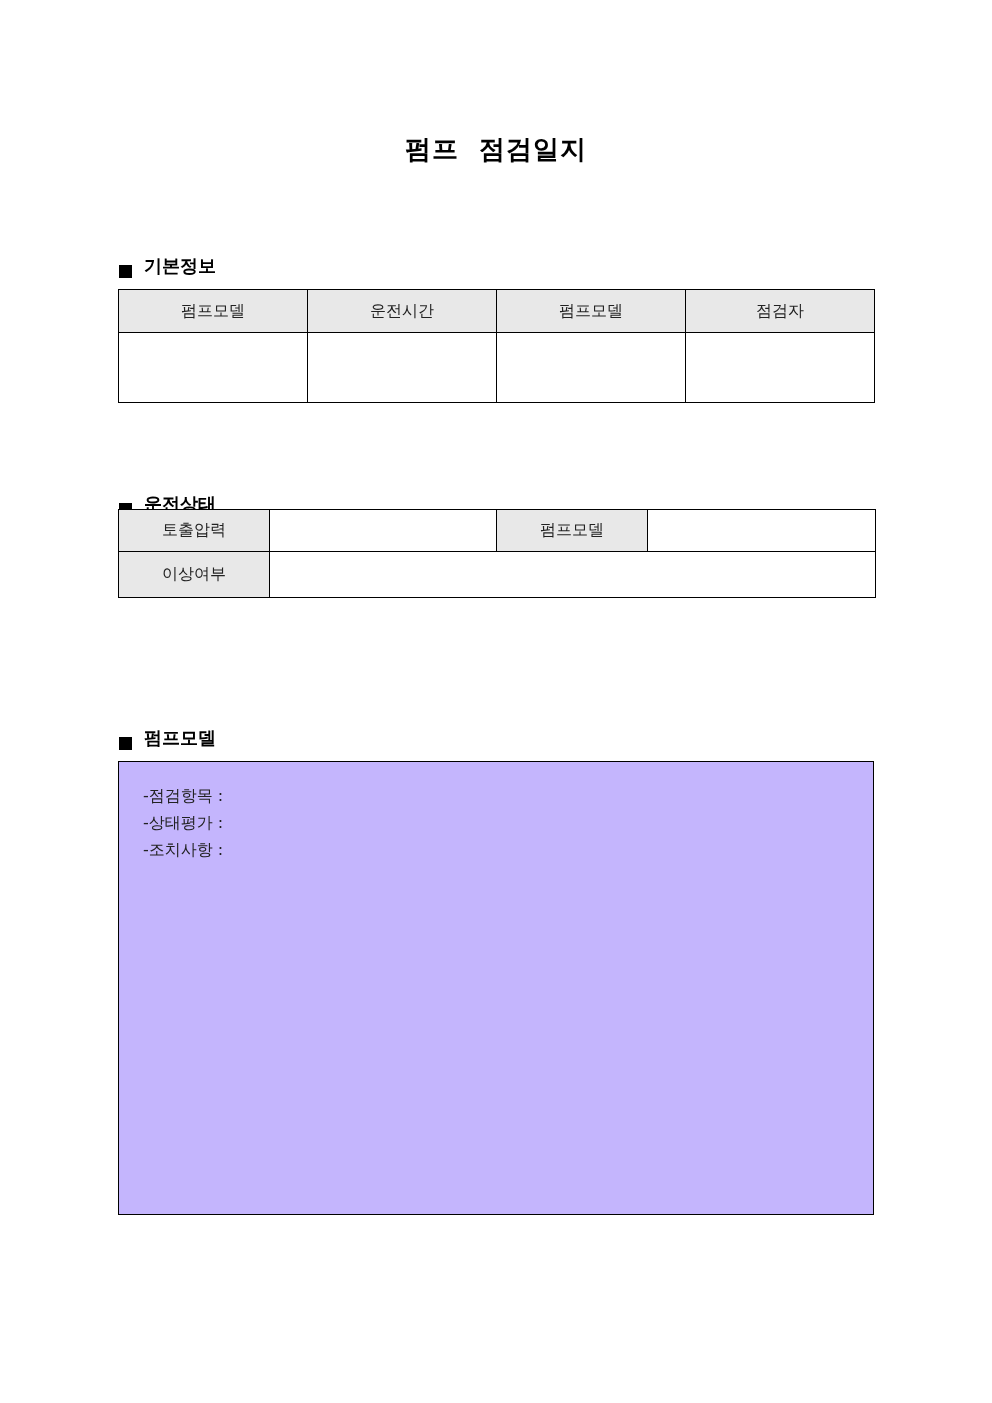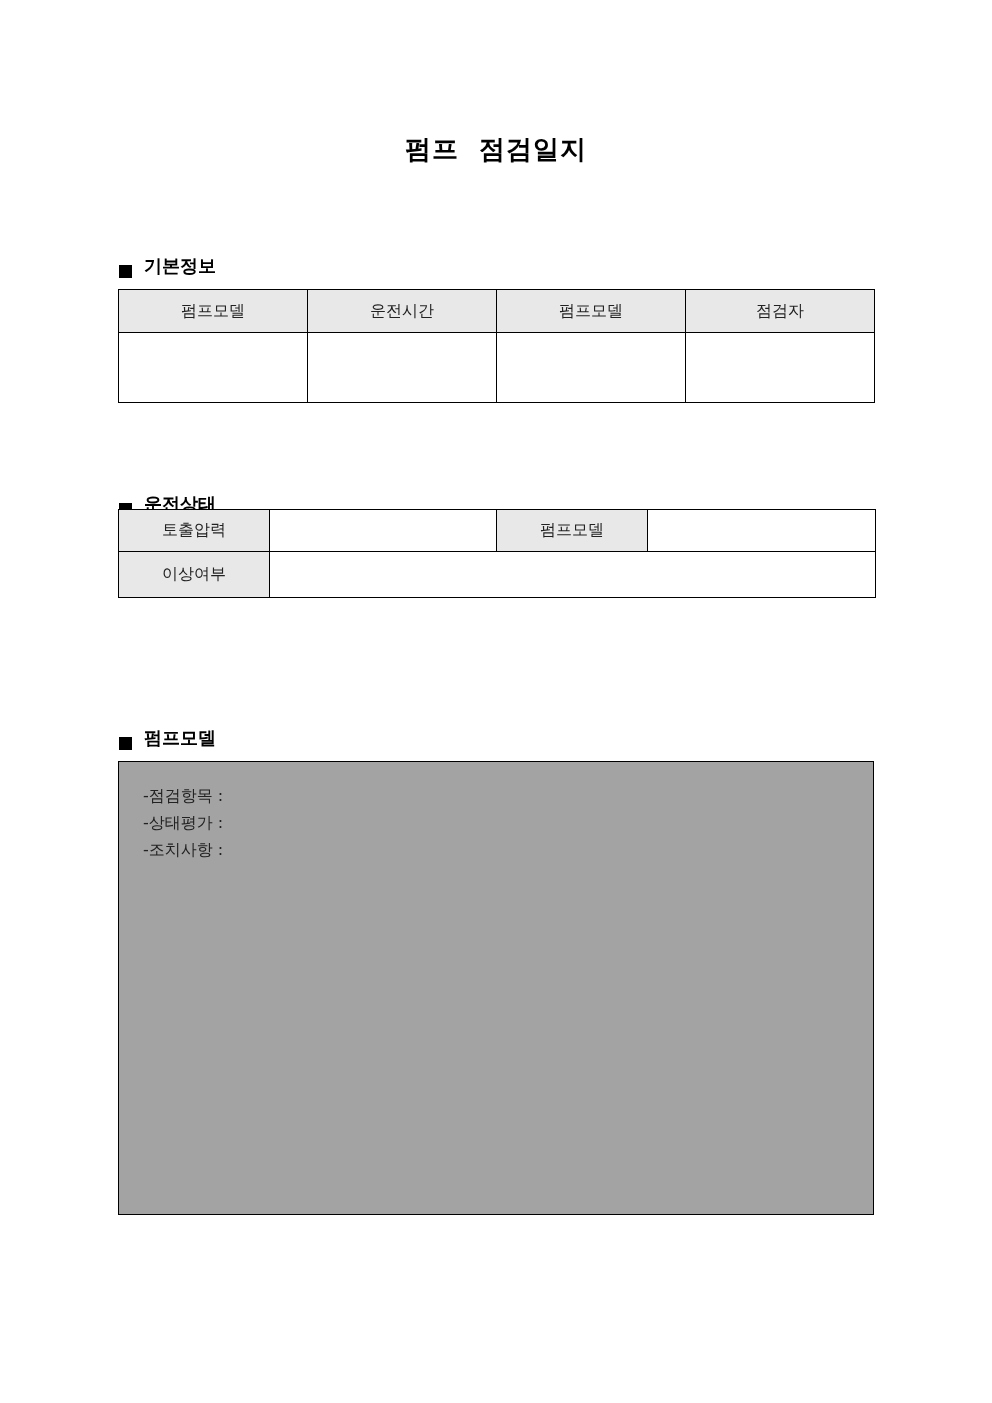--- a/index.html
+++ b/index.html
@@ -22,21 +22,21 @@
     position: absolute; left: 118px; width: 757px; border-collapse: collapse; table-layout: fixed;
   }
   table.grid td {
     border: 1.5px solid #000; font-size: 16px; text-align: center; vertical-align: middle; padding: 0;
     color: #222;
   }
   td.head { background: #e8e8e8; }
   td.val { background: #fff; }
   .result-box {
     position: absolute; left: 118px; top: 761px; width: 754px; height: 452px;
-    border: 1.5px solid #000; background: #a3a3a3;
+    border: 1.5px solid #000; background: #c4b5fd;
   }
   .result-lines { position: absolute; left: 24px; top: 20px; font-size: 16px; color: #222; line-height: 27px; }
 </style>
 </head>
 <body>
 
 <div class="title">펌프 점검일지</div>
 
 <div class="section-heading" style="top:254px;">
   <span class="square"></span>

